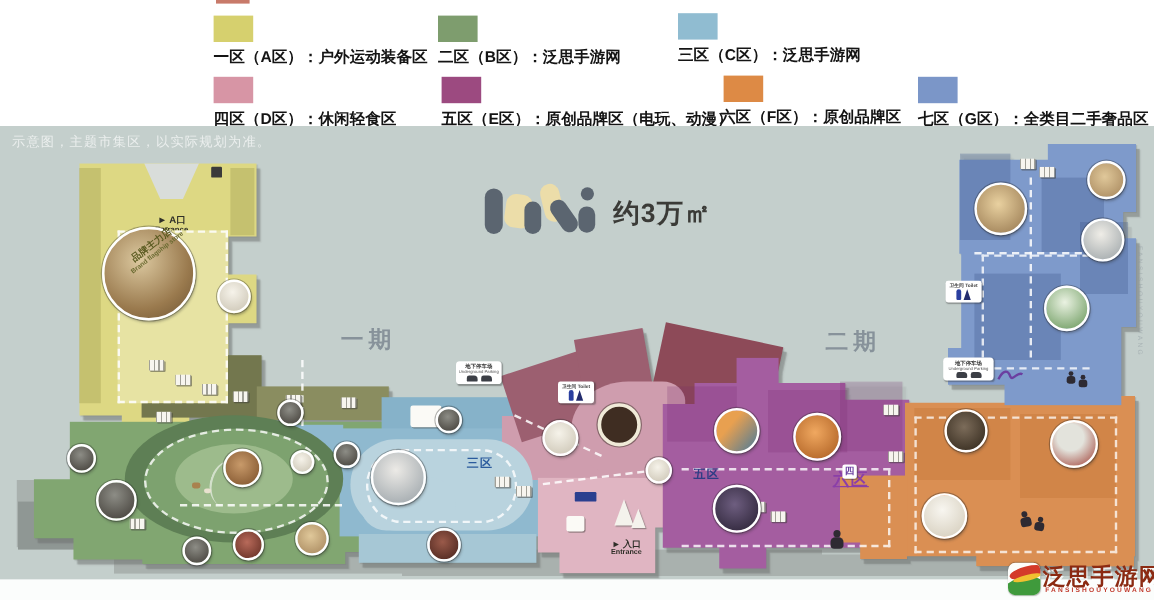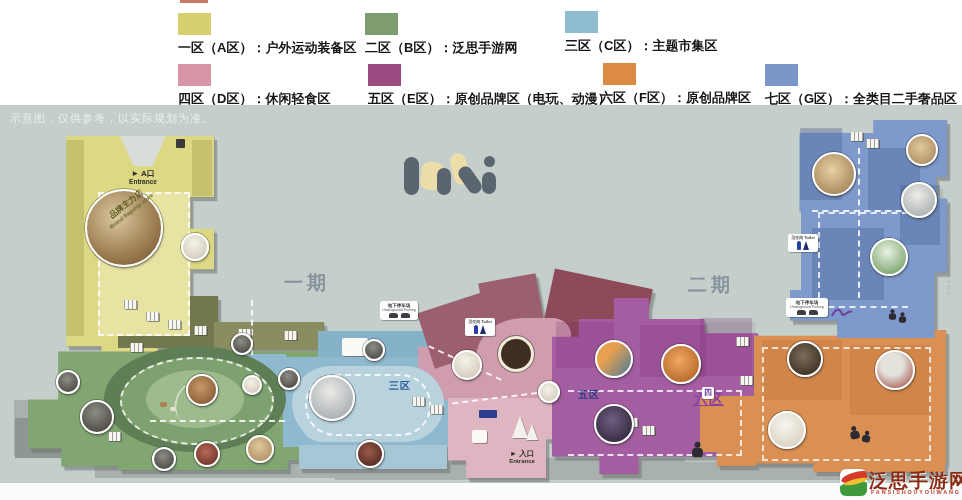--- a/index.html
+++ b/index.html
@@ -100,41 +100,41 @@
   <div class="lg" style="left:178px;top:13px;">
     <div class="lg-sw" style="background-color: rgb(214, 208, 110);"></div>
     <div class="lg-tx">一区（A区）：户外运动装备区</div>
   </div>
   <div class="lg" style="left:365px;top:13px;">
     <div class="lg-sw" style="background-color: rgb(126, 157, 110);"></div>
     <div class="lg-tx">二区（B区）：泛思手游网</div>
   </div>
   <div class="lg" style="left:565px;top:11px;">
     <div class="lg-sw" style="background-color: rgb(144, 188, 209);"></div>
-    <div class="lg-tx">三区（C区）：主题市集区</div>
+    <div class="lg-tx">三区（C区）：泛思手游网</div>
   </div>
   <div class="lg" style="left:178px;top:64px;">
     <div class="lg-sw" style="background-color: rgb(215, 149, 165);"></div>
     <div class="lg-tx">四区（D区）：休闲轻食区</div>
   </div>
   <div class="lg" style="left:368px;top:64px;">
     <div class="lg-sw" style="background-color: rgb(156, 74, 128);"></div>
     <div class="lg-tx">五区（E区）：原创品牌区（电玩、动漫）</div>
   </div>
   <div class="lg" style="left:600px;top:63px;">
     <div class="lg-sw" style="left: 3px; background-color: rgb(221, 138, 69);"></div>
     <div class="lg-tx">六区（F区）：原创品牌区</div>
   </div>
   <div class="lg" style="left:765px;top:64px;">
     <div class="lg-sw" style="background-color: rgb(123, 150, 200);"></div>
     <div class="lg-tx">七区（G区）：全类目二手奢品区</div>
   </div>
 
   <div id="map-bg" style="background-color: rgb(196, 207, 204);"></div>
-  <div id="disclaimer">示意图，仅供参考，以实际规划为准。</div>
+  <div id="disclaimer">示意图，主题市集区，以实际规划为准。</div>
 
   <div class="plat" style="left:14px;top:400px;width:96px;height:56px;"></div>
   <div class="plat" style="left:15px;top:418px;width:50px;height:40px;background:#8f9794;"></div>
   <div class="plat" style="left:95px;top:448px;width:250px;height:30px;"></div>
   <div class="plat" style="left:335px;top:458px;width:350px;height:22px;"></div>
   <div class="plat" style="left:680px;top:462px;width:230px;height:18px;"></div>
 
   <div id="zones">
 
     <div class="zone" style="left: 66px; top: 136px; width: 148px; height: 226px; clip-path: polygon(0px 0px, 100% 0px, 100% 27%, 84% 27%, 84% 41%, 100% 41%, 100% 59%, 84% 59%, 84% 92%, 62% 92%, 62% 100%, 24% 100%, 24% 93%, 0px 93%); background-color: rgb(221, 216, 131);"></div>
@@ -172,21 +172,21 @@
     <div class="zone" style="left: 790px; top: 120px; width: 157px; height: 218px; clip-path: polygon(6% 6%, 53% 6%, 53% 0px, 100% 0px, 100% 26%, 93% 26%, 93% 36%, 100% 36%, 100% 70%, 92% 70%, 92% 100%, 30% 100%, 30% 92%, 0px 92%, 0px 78%, 7% 78%, 7% 42%, 6% 42%); background-color: rgb(126, 154, 203);"></div>
     <div class="gb" style="left:800px;top:128px;width:42px;height:72px;"></div>
     <div class="gb" style="left:868px;top:148px;width:52px;height:62px;"></div>
     <div class="gb" style="left:812px;top:228px;width:72px;height:72px;"></div>
     <div class="gb" style="left:900px;top:185px;width:40px;height:60px;"></div>
   </div>
 
   <div class="abs" style="left:117px;top:136px;width:52px;height:30px;background:#d9ddda;
        clip-path:polygon(6% 0,94% 0,68% 100%,32% 100%);"></div>
   <div class="abs" style="left:176px;top:139px;width:9px;height:9px;background:#3a3a3a;border-radius:1px;"></div>
-  <div class="ent" style="left:112px;top:169px;width:62px;">
+  <div class="ent" style="left:112px;top:179px;width:62px;">
     <div class="l1">► A口</div>
     <div class="l2">Entrance</div>
   </div>
 
   <div class="abs" style="left: 98px; top: 192px; width: 88px; height: 140px; border: 2px dashed rgba(255, 255, 255, 0.85); background-color: rgb(231, 227, 163);"></div>
 
   <div class="ov" style="left: 104px; top: 346px; width: 182px; height: 106px; background-color: rgb(94, 127, 85);"></div>
   <div class="ov" style="left: 120px; top: 357px; width: 150px; height: 84px; border: 2px dashed rgba(255, 255, 255, 0.8); background-color: rgb(125, 162, 111);"></div>
   <div class="ov" style="left: 146px; top: 370px; width: 98px; height: 58px; background-color: rgb(157, 187, 140);"></div>
   <div class="abs" style="left:175px;top:383px;width:30px;height:40px;border-left:2px solid rgba(255,255,255,.55);border-radius:50%;transform:rotate(18deg);"></div>
@@ -318,20 +318,21 @@
   <div class="phase" style="left:284px;top:270px;">一期</div>
   <div class="phase" style="left:688px;top:272px;">二期</div>
 
   <div class="pillb" style="left:421px;top:162px;width:22px;height:28px;transform:rotate(8deg);"></div>
   <div class="pillb" style="left:452px;top:153px;width:16px;height:32px;transform:rotate(-14deg);"></div>
   <div class="pill" style="left:404px;top:157px;width:15px;height:38px;"></div>
   <div class="pill" style="left:437px;top:168px;width:14px;height:27px;"></div>
   <div class="pill" style="left:463px;top:165px;width:14px;height:30px;transform:rotate(-35deg);"></div>
   <div class="pill" style="left:484px;top:156px;width:11px;height:11px;border-radius:50%;"></div>
   <div class="pill" style="left:482px;top:172px;width:14px;height:22px;"></div>
+  <div id="area-text">约3万㎡</div>
 
   <div id="bottom-strip"></div>
 
   <div id="wm-logo">
     <div class="g"></div>
     <div class="r"></div>
     <div class="y"></div>
   </div>
   <div id="wm-title">泛思手游网</div>
   <div id="wm-sub">FANSISHOUYOUWANG</div>

